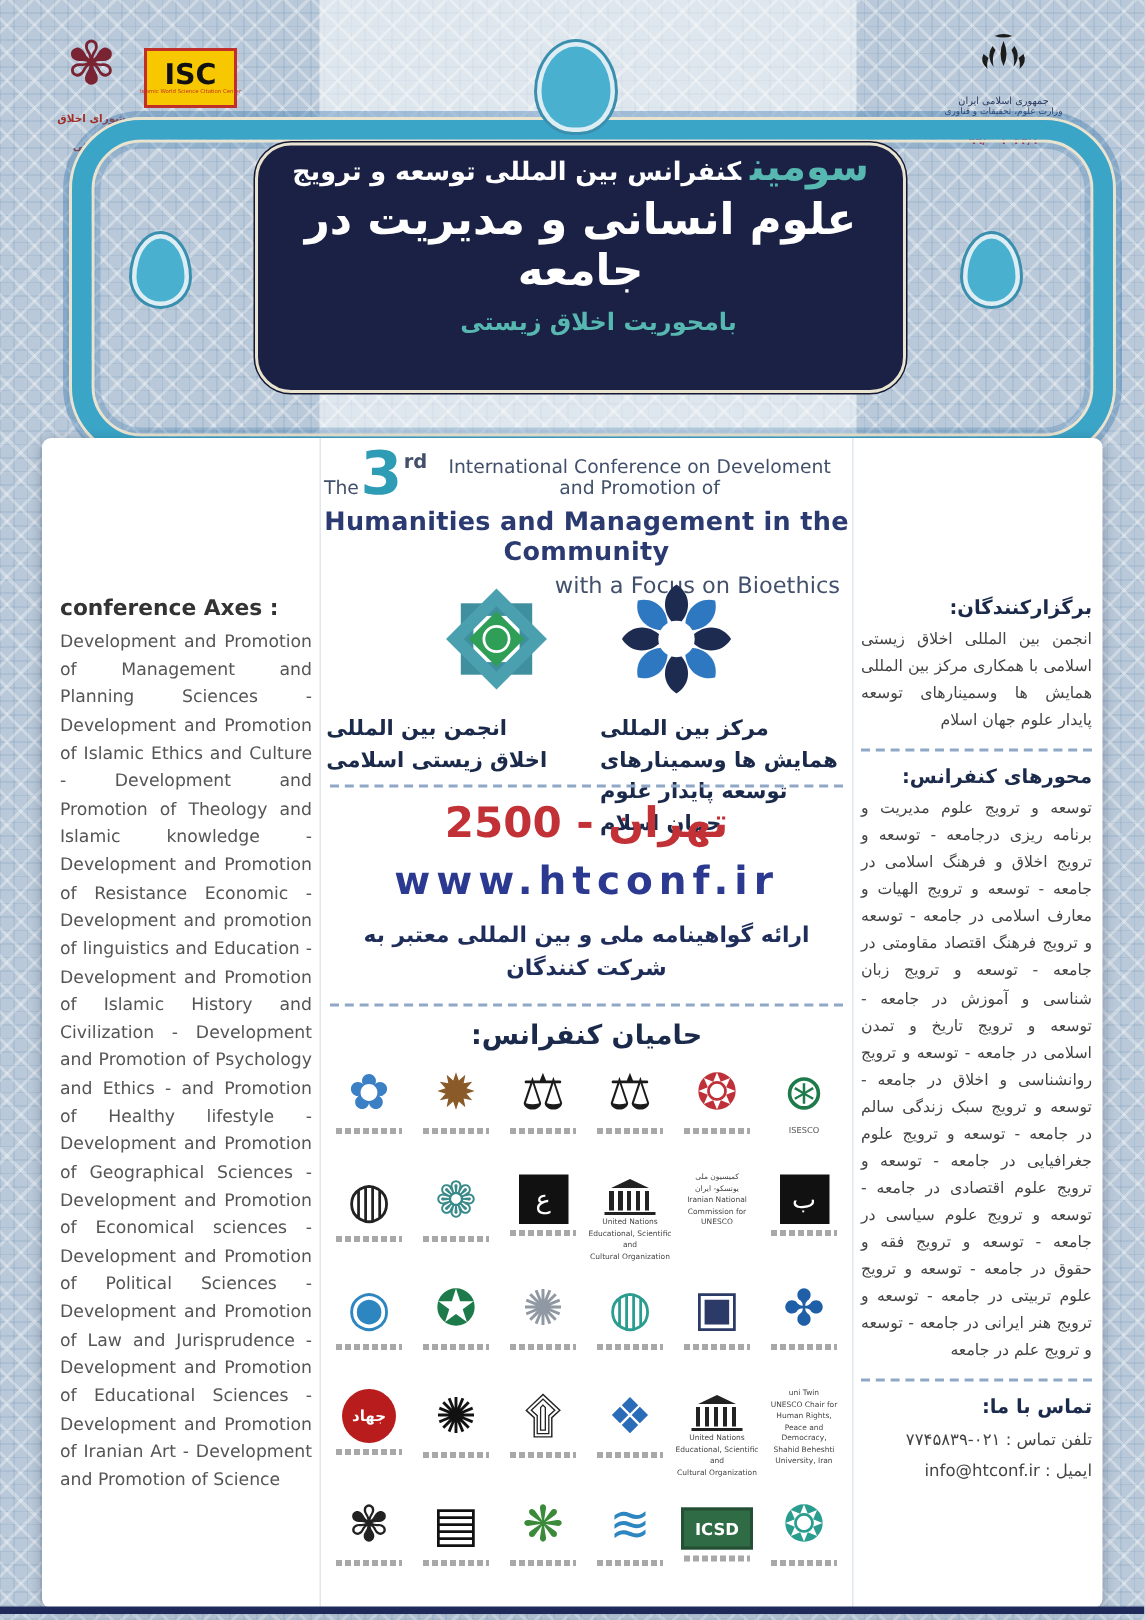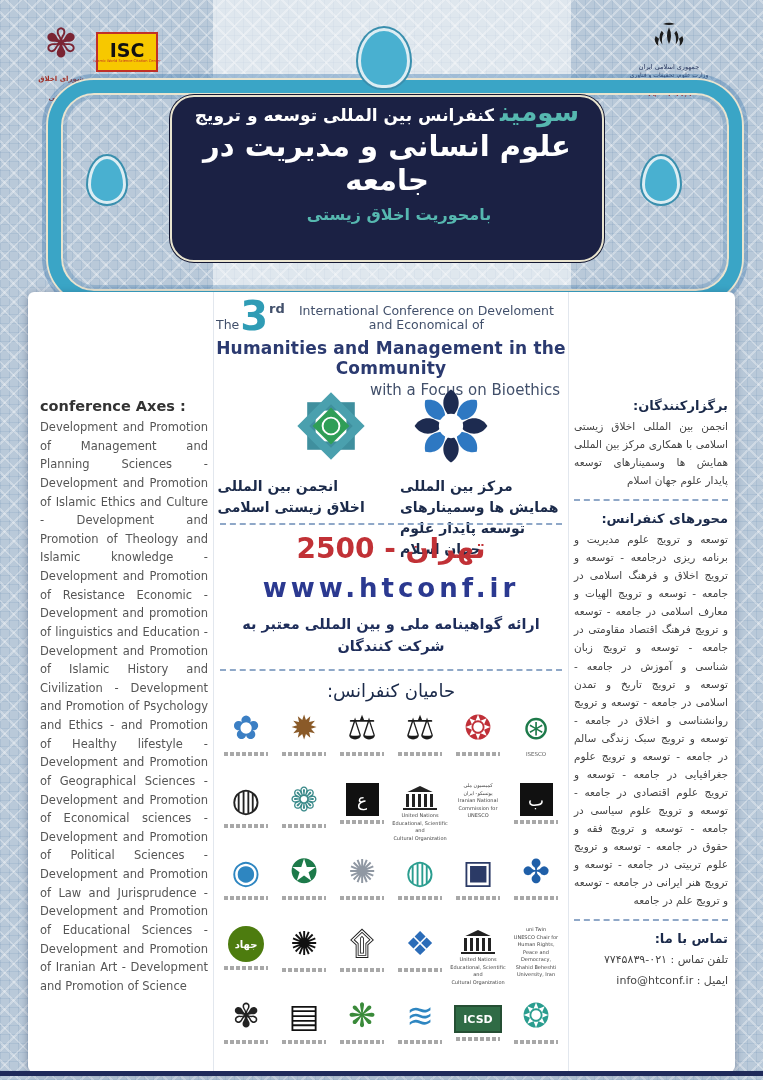--- a/index.html
+++ b/index.html
@@ -50,27 +50,27 @@
   .title-en .r2{font-size:17px;font-weight:bold;color:#2b3a70;margin-top:6px;letter-spacing:.2px;}
   .title-en .r3{font-size:15px;text-align:right;margin-top:3px;padding-right:6px;}
   
   .org-row{position:absolute;left:188px;top:92px;width:350px;display:flex;justify-content:center;gap:36px;}
   .org-caps{position:absolute;left:188px;top:184px;width:350px;display:flex;justify-content:center;gap:18px;direction:rtl;}
   .org-caps .c{width:47%;text-align:left;font-size:14px;font-weight:bold;color:#1b2a4a;line-height:1.5;}
   .dash{position:absolute;left:192px;width:342px;border-top:2px dashed #8fa8c8;}
   .city{position:absolute;left:188px;top:240px;width:350px;text-align:center;font-size:28px;font-weight:bold;color:#c13136;direction:rtl;}
   .site{position:absolute;left:188px;top:281px;width:350px;text-align:center;font-size:26px;font-weight:bold;color:#2b3990;letter-spacing:4px;}
   .cert{position:absolute;left:188px;top:322px;width:350px;text-align:center;font-size:14.5px;font-weight:bold;color:#1e2d5a;direction:rtl;line-height:1.5;}
-  .sp-head{position:absolute;left:188px;top:388px;width:350px;text-align:center;font-size:18px;font-weight:normal;color:#1b2a4a;direction:rtl;}
+  .sp-head{position:absolute;left:188px;top:388px;width:350px;text-align:center;font-size:18px;font-weight:bold;color:#1b2a4a;direction:rtl;}
   
   .sp-grid{position:absolute;left:190px;top:416px;width:346px;display:grid;grid-template-columns:repeat(6,1fr);row-gap:4px;column-gap:2px;}
   .sp-cell{display:flex;flex-direction:column;align-items:center;justify-content:flex-start;height:68px;overflow:hidden;}
   .sp-g{font-size:33px;line-height:40px;}
   .sp-sq{width:33px;height:33px;background:#111;color:#fff;font-size:17px;display:flex;align-items:center;justify-content:center;margin-top:3px;}
-  .sp-ci{width:36px;height:36px;background:#4d7c0f;color:#fff;border-radius:50%;font-size:10px;font-weight:bold;display:flex;align-items:center;justify-content:center;margin-top:2px;}
+  .sp-ci{width:36px;height:36px;background:#b91c1c;color:#fff;border-radius:50%;font-size:10px;font-weight:bold;display:flex;align-items:center;justify-content:center;margin-top:2px;}
   .sp-box{min-width:44px;height:24px;background:#2f6b45;color:#fff;font-weight:bold;font-size:11px;display:flex;align-items:center;justify-content:center;border:2px solid #254f34;margin-top:9px;}
   .sp-squig{margin-top:4px;width:44px;height:4px;background:repeating-linear-gradient(90deg,#8b8b8b 0 4px,transparent 4px 6px);opacity:.75;}
   .sp-capt{font-size:5.5px;color:#555;margin-top:3px;text-align:center;}
   .sp-lines{font-size:5px;color:#444;line-height:1.5;text-align:center;margin-top:2px;}
   .sp-lines .fa{direction:rtl;}
   .sp-tpl{width:36px;height:24px;position:relative;margin-top:6px;display:block;}
   .sp-tpl .roof{position:absolute;left:3px;right:3px;top:0;height:6px;background:#222;clip-path:polygon(8% 100%,50% 0,92% 100%);}
   .sp-tpl .cols{position:absolute;left:4px;right:4px;top:8px;bottom:3px;background:repeating-linear-gradient(90deg,#222 0 3px,transparent 3px 6px);}
   .sp-tpl .base{position:absolute;left:1px;right:1px;bottom:0;height:2.5px;background:#222;}
   
@@ -131,21 +131,21 @@
 
   <div class="card">
     <div class="vrule" style="left:185px;"></div>
     <div class="vrule" style="left:540px;"></div>
 
     <div class="title-en">
       <div class="r1">
         <span>The</span>
         <span class="num">3</span>
         <span class="ord">rd</span>
-        <span>International Conference on Develoment and Economical of</span>
+        <span>International Conference on Develoment and Promotion of</span>
       </div>
       <div class="r2">Humanities and Management in the Community</div>
       <div class="r3">with a Focus on Bioethics</div>
     </div>
 
     <div class="org-row">
       <svg width="84" height="84" viewBox="0 0 90 90">
         <rect x="24" y="24" width="42" height="42" fill="none" stroke="#3f8f9e" stroke-width="9"></rect>
         <rect x="24" y="24" width="42" height="42" fill="none" stroke="#4aa0ae" stroke-width="9" transform="rotate(45 45 45)"></rect>
         <rect x="31" y="31" width="28" height="28" fill="#2f9e57" transform="rotate(45 45 45)"></rect>

